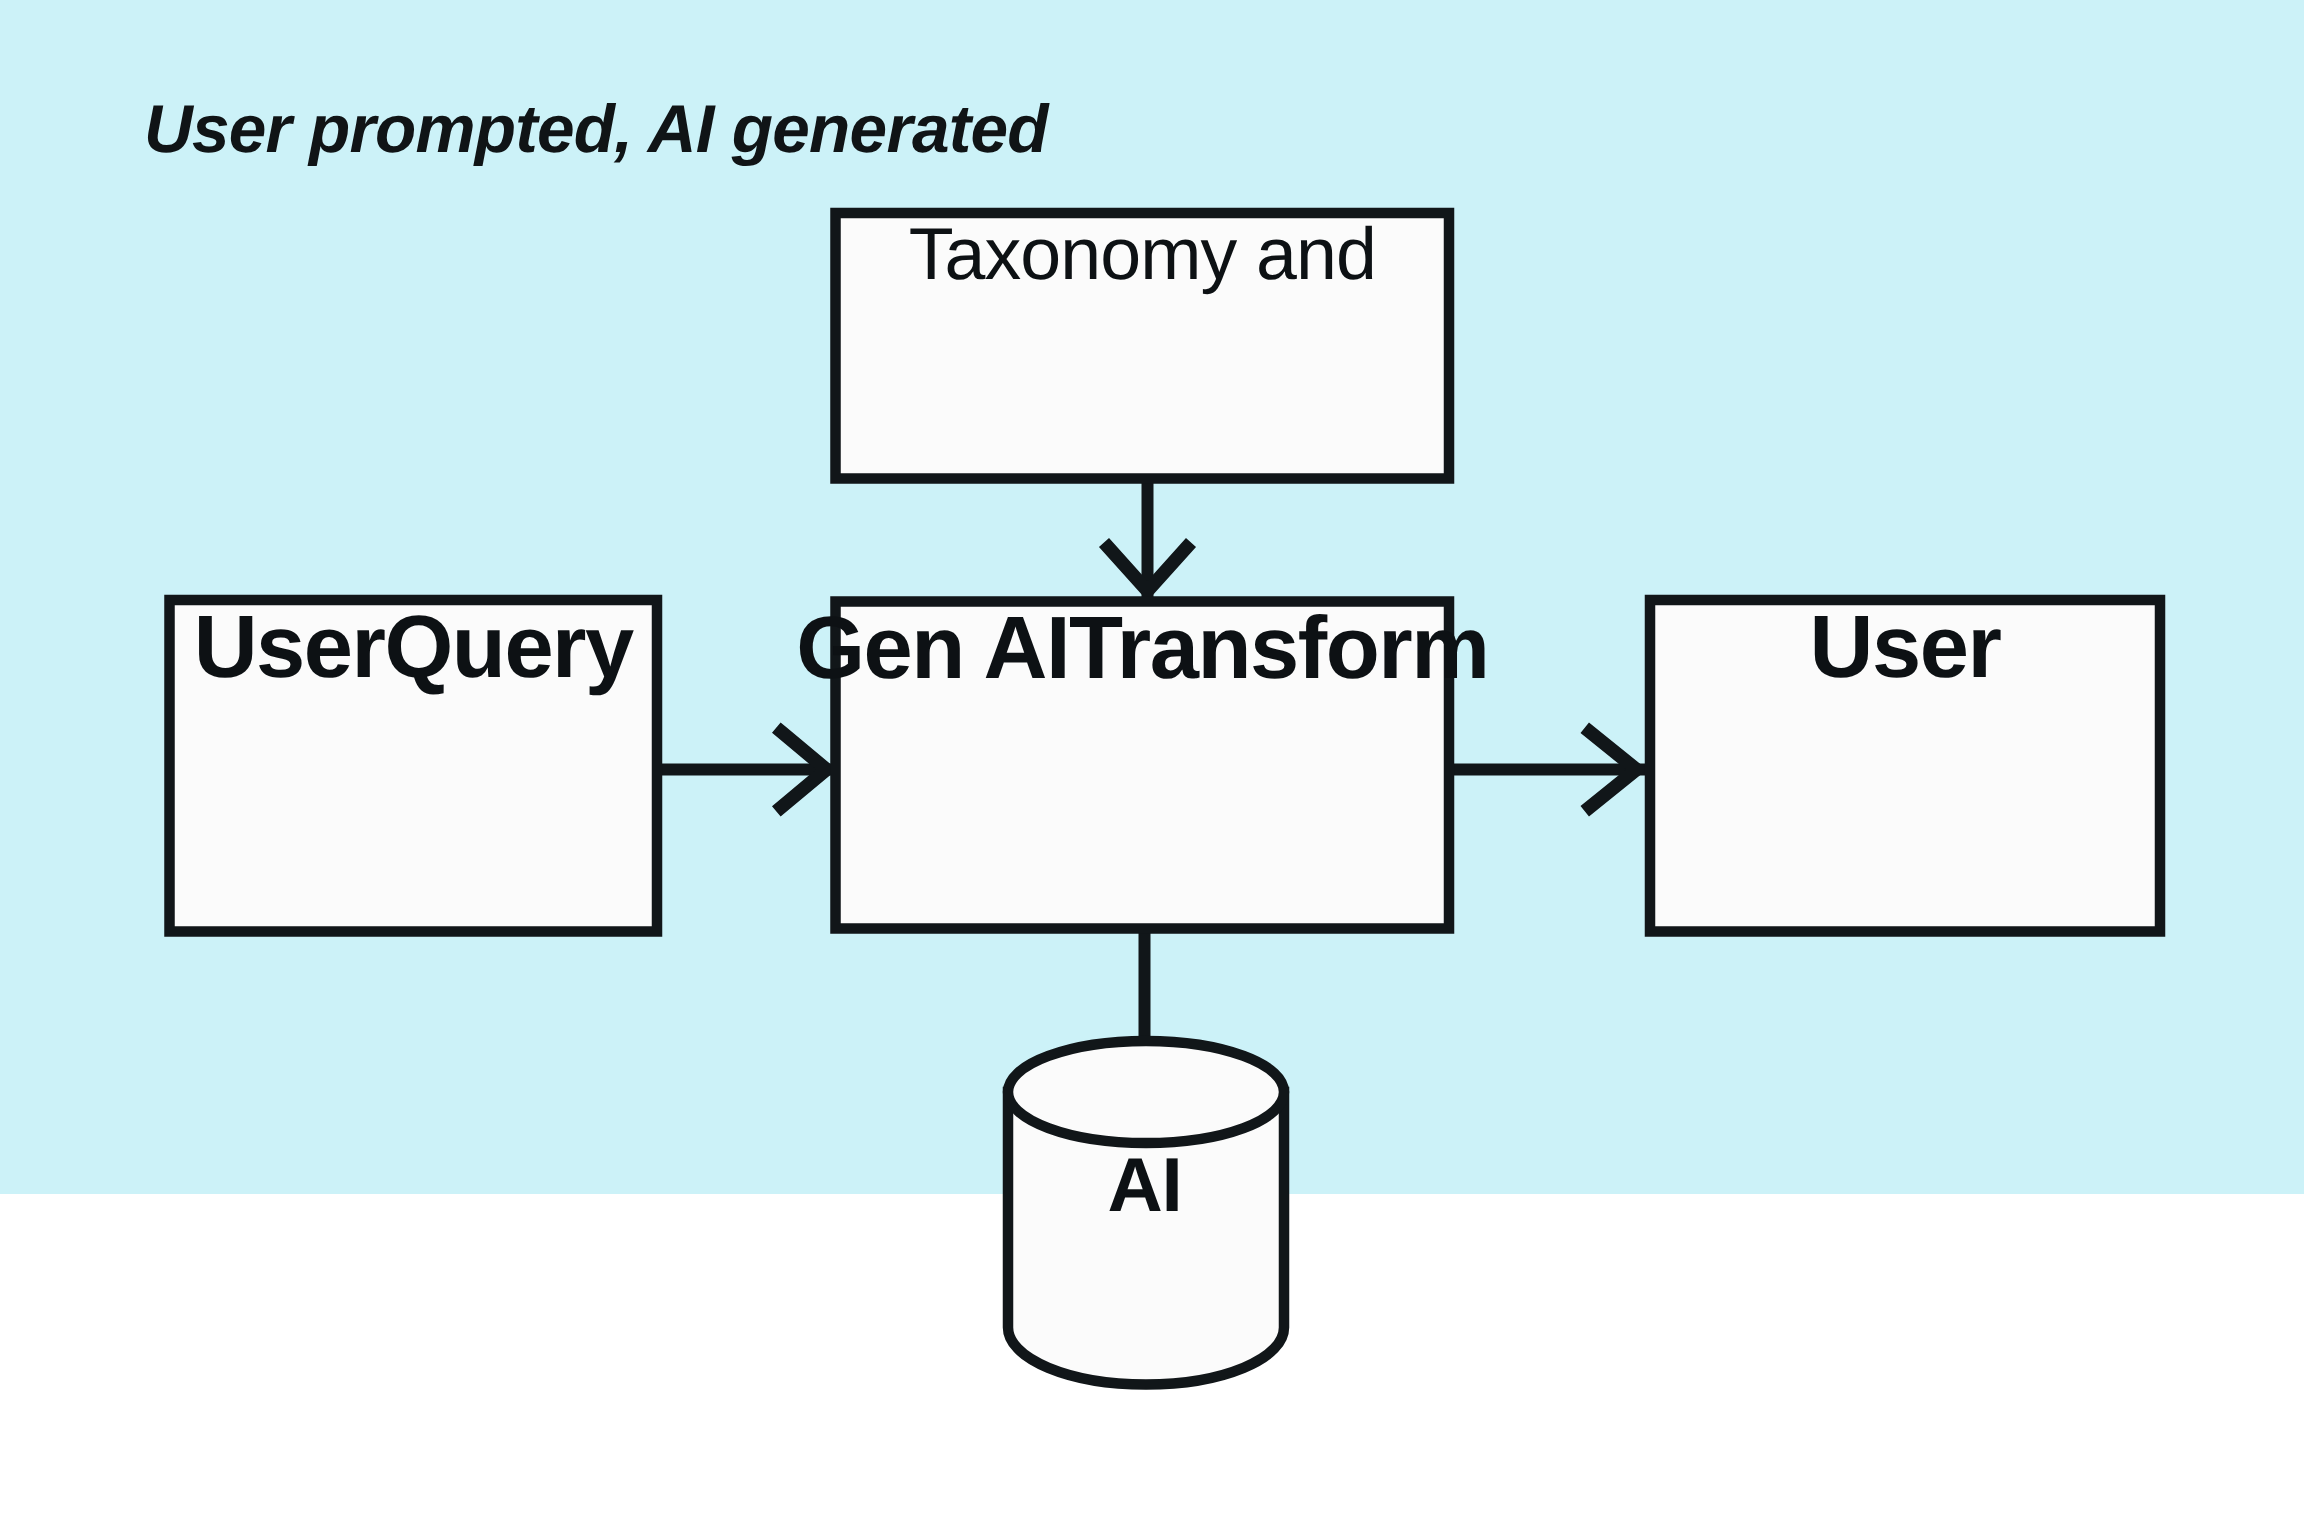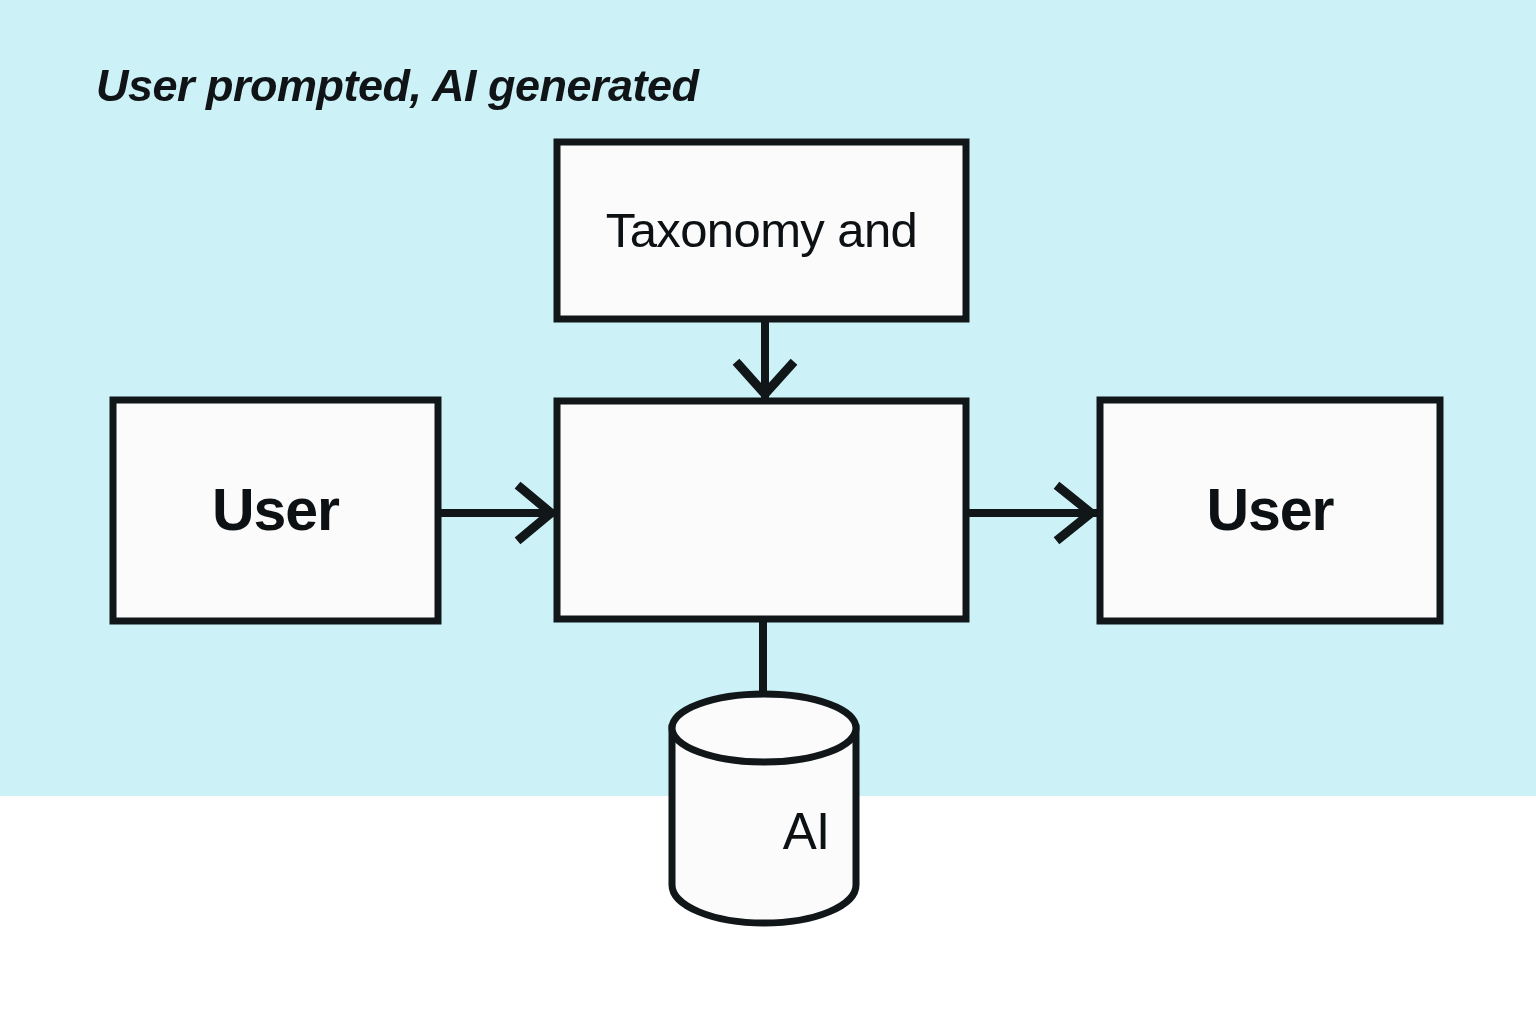--- a/index.html
+++ b/index.html
@@ -32,21 +32,20 @@
     font-weight: bold;
     font-style: italic;
     letter-spacing: -0.5px;
     color: #101416;
     white-space: nowrap;
   }
   .node-label {
     position: absolute;
     display: flex;
     flex-direction: row;
-    align-items: center;
     justify-content: center;
     text-align: center;
     color: #0d1114;
     pointer-events: none;
     font-family: "Liberation Sans", sans-serif;
   }
   .node-label .ln {
     display: block;
     white-space: nowrap;
   }
@@ -70,23 +69,22 @@
   }
   
   #label-taxonomy {
     left: 557px; top: 142px; width: 409px; height: 177px;
     font-size: 49px; font-weight: 400; line-height: 1.18;
     letter-spacing: -0.6px;
   }
   
   #label-ai-model {
     left: 670px; top: 762px; width: 186px; height: 140px;
-    font-size: 51px; font-weight: 400; line-height: 1.10;
+    font-size: 51px; font-weight: 700; line-height: 1.10;
     letter-spacing: -0.8px;
-    padding-left: 43px;
   }
 </style>
 </head>
 <body>
 
 <div id="canvas">
 
   <svg id="diagram-svg" viewBox="0 0 1536 1024" width="1536" height="1024">
 
     <g>
@@ -128,22 +126,27 @@
   </svg>
 
   <div class="caption">User prompted, AI generated</div>
 
   <div class="node-label" id="label-taxonomy">
     <span class="ln">Taxonomy and</span>
   </div>
 
   <div class="node-label" id="label-user-query">
     <span class="ln">User</span>
+    <span class="ln">Query</span>
   </div>
 
+  <div class="node-label" id="label-gen-ai">
+    <span class="ln">Gen AI</span>
+    <span class="ln">Transform</span>
+  </div>
 
   <div class="node-label" id="label-user-report">
     <span class="ln">User</span>
   </div>
 
   <div class="node-label" id="label-ai-model">
     <span class="ln">AI</span>
   </div>
 
 </div>

